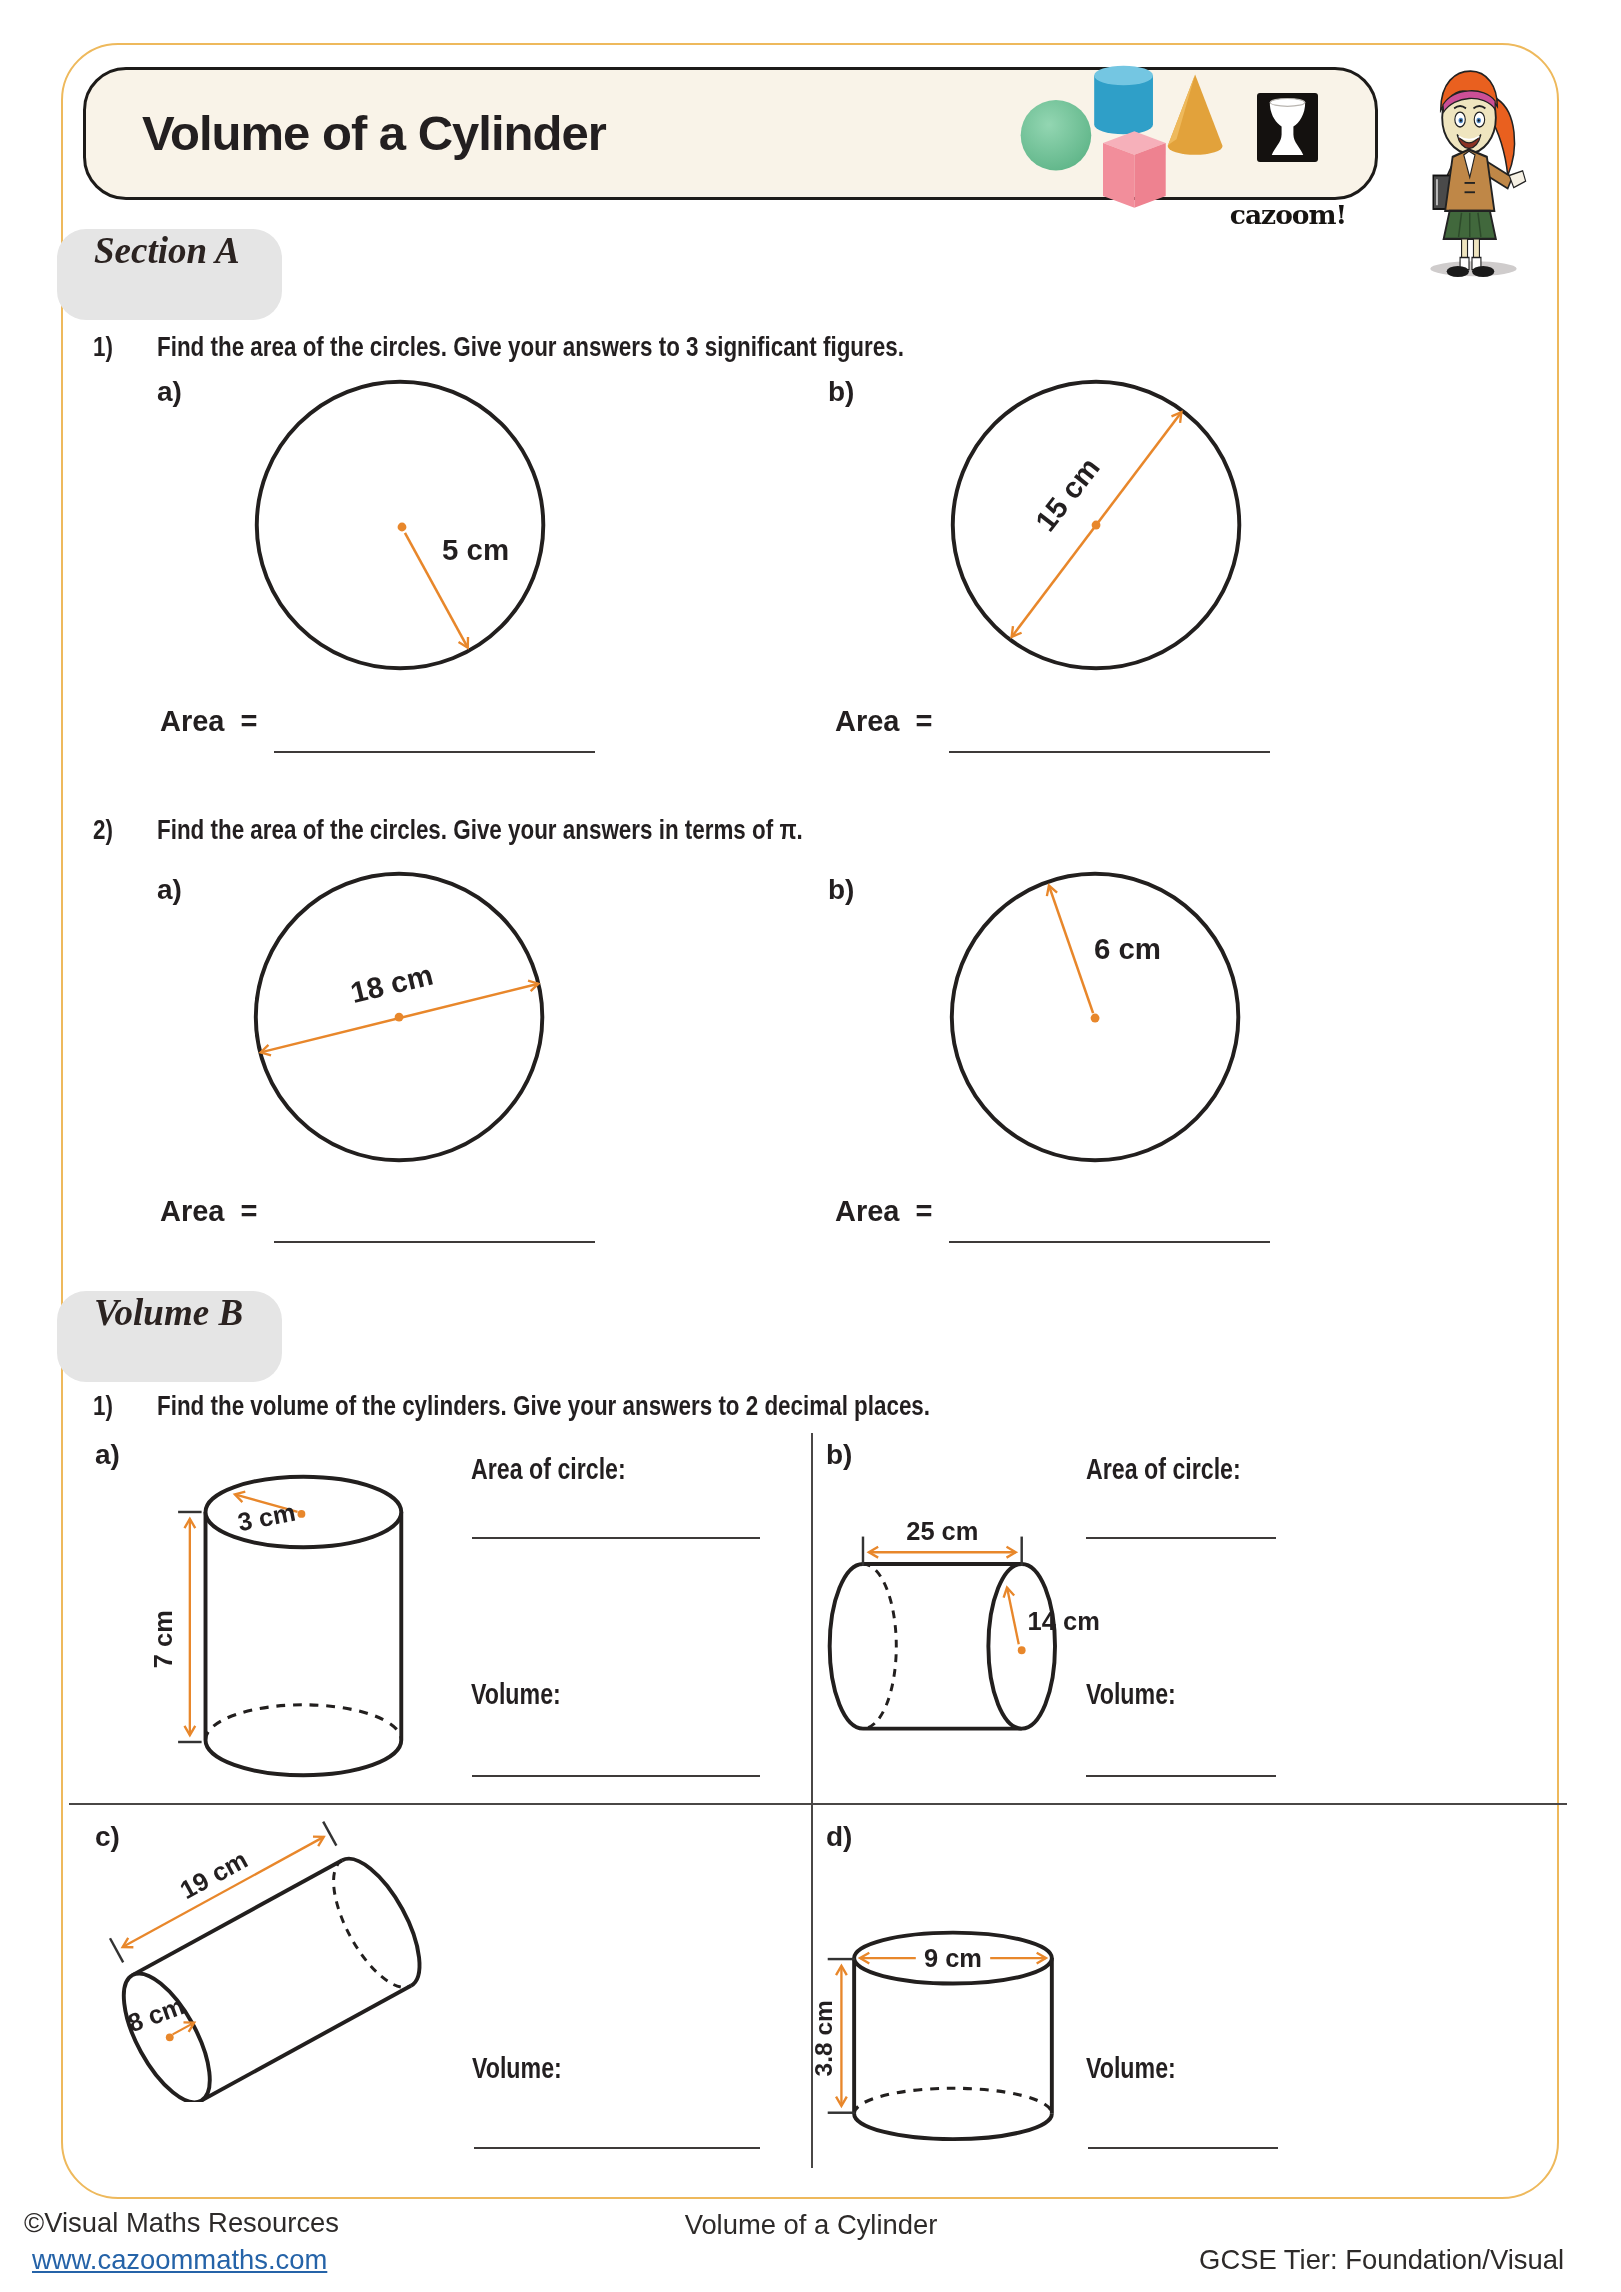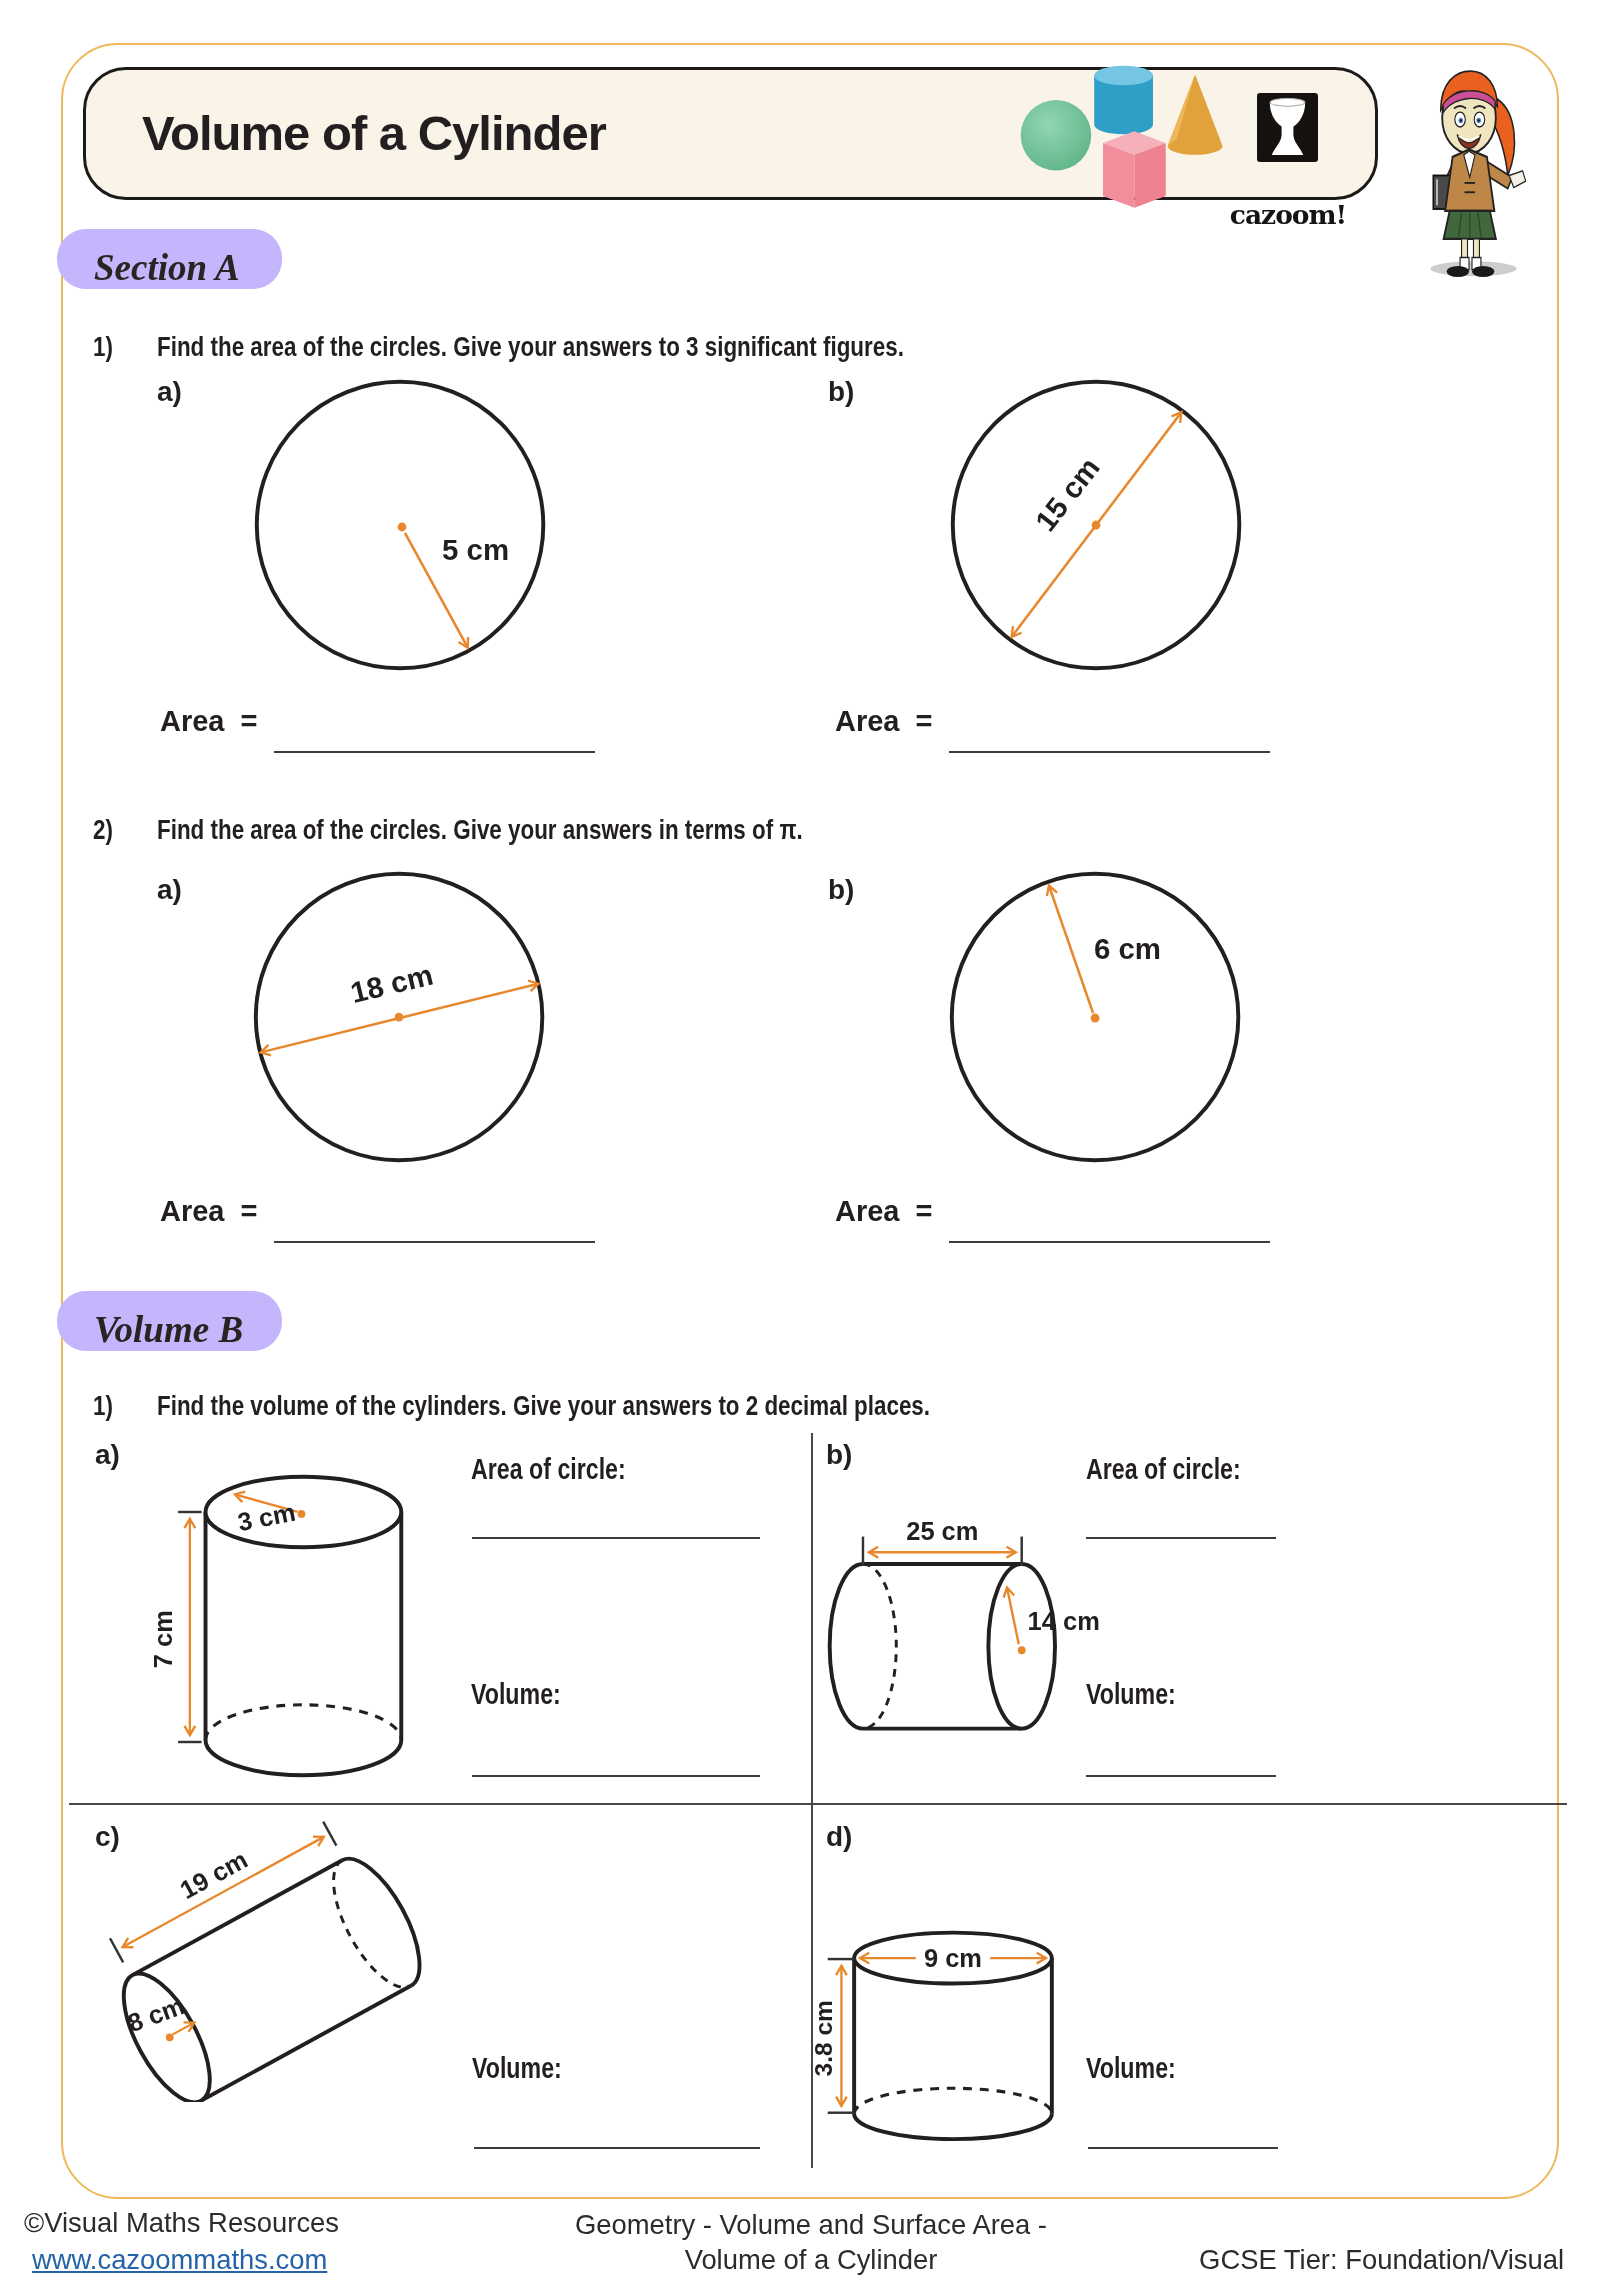--- a/index.html
+++ b/index.html
@@ -2,21 +2,21 @@
 <html><head>
 <meta charset="utf-8">
 <style>
   * { margin:0; padding:0; box-sizing:border-box; }
   html,body { background:#ffffff; }
   body { width:1621px; height:2293px; position:relative; font-family:"Liberation Sans", sans-serif; color:#231f20; }
   .abs { position:absolute; }
   .page-border { left:61px; top:43px; width:1498px; height:2156px; border:2.9px solid #eeb95c; border-radius:57px; }
   .title-box { left:83px; top:67px; width:1295px; height:133px; background:#f9f3e8; border:3.4px solid #1d1b19; border-radius:43px; }
   .title-text { left:142px; top:104px; height:59px; line-height:59px; font-size:49px; font-weight:bold; letter-spacing:-1px; color:#231f20; }
-  .pill { left:57px; width:225px; height:60px; background:#c4b5fd; border-radius:29px; display:flex; align-items:flex-end; padding-left:37px;
+  .pill { left:57px; width:225px; height:91px; background:#e5e5e5; border-radius:29px; display:flex; align-items:flex-start; padding-left:37px;
           font-family:"Liberation Serif", serif; font-style:italic; font-weight:bold; font-size:37px; color:#2b2321; }
   .cond { transform:scaleX(0.8); transform-origin:0 0; white-space:nowrap; }
   .qnum  { font-size:28px; font-weight:bold; }
   .qtext { font-size:28px; font-weight:bold; }
   .part-label { font-size:28px; font-weight:bold; }
   .area-eq { font-size:29px; font-weight:bold; white-space:pre; }
   .side-label { font-size:29px; font-weight:bold; }
   .answer-line { border-top:2.9px solid #3e3a39; height:0; }
   .divider-h { border-top:2.9px solid #4a4746; height:0; }
   .divider-v { border-left:2.5px solid #4a4746; width:0; }
@@ -268,17 +268,16 @@
   </g>
 </svg>
 <div class="abs side-label cond" style="left:1086px; top:2052px;">Volume:</div>
 <div class="abs answer-line" style="left:1088px; top:2147px; width:190px;"></div>
 
 <div class="abs footer-text" style="left:24px; top:2207px;">©Visual Maths Resources</div>
 <div class="abs footer-text" style="left:32px; top:2244px;">
   <a href="#" class="link">www.cazoommaths.com</a>
 </div>
 <div class="abs footer-text footer-center" style="left:517px; top:2207px; width:588px;">
-  <div>Geometry - Volume and Surface Area -</div>
   <div>Volume of a Cylinder</div>
 </div>
 <div class="abs footer-text footer-right" style="left:1172px; top:2244px; width:392px;">GCSE Tier: Foundation/Visual</div>
 
 
 </body></html>

